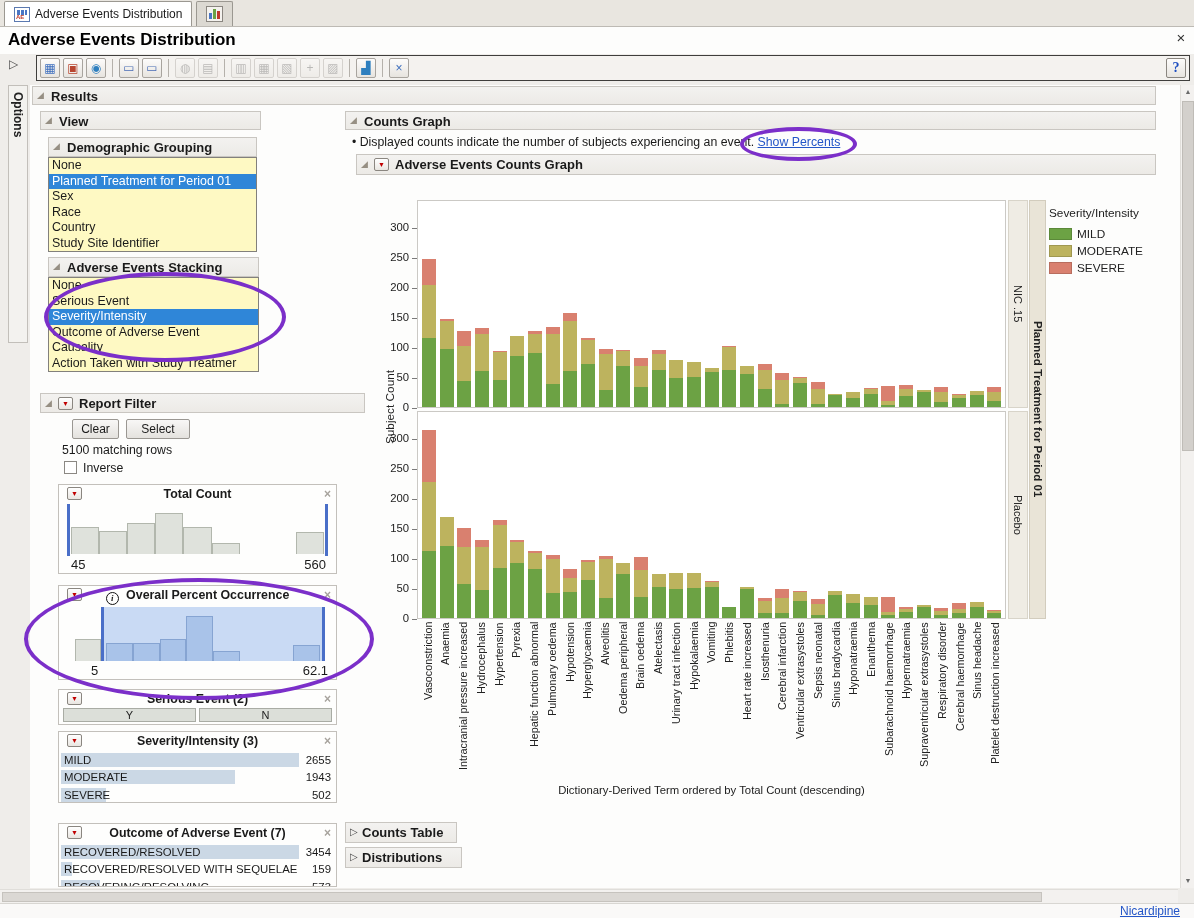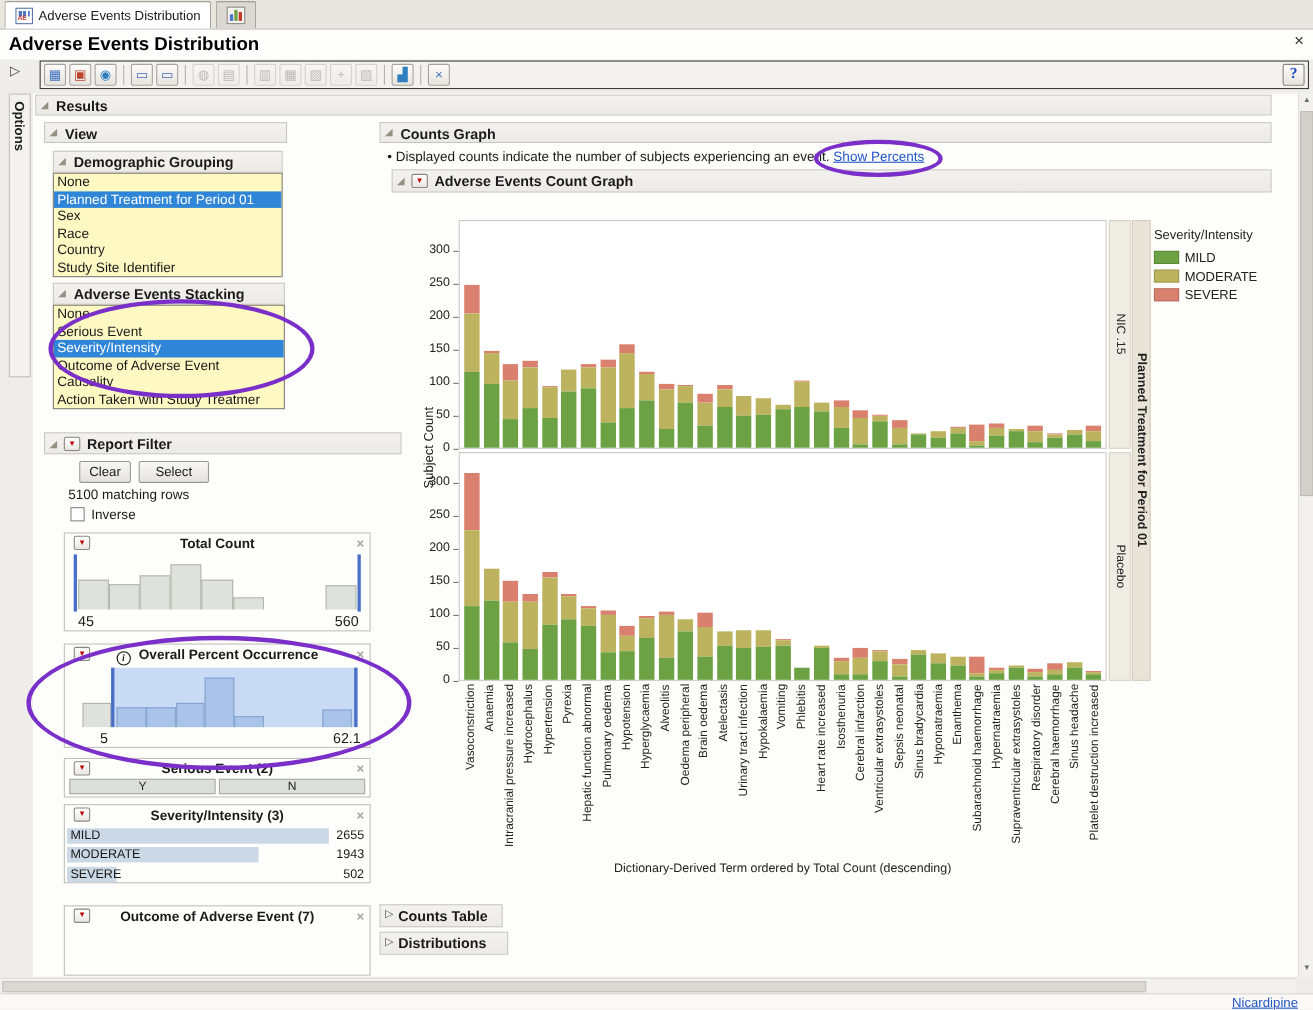--- a/index.html
+++ b/index.html
@@ -174,21 +174,21 @@
 
   <div class="plain-text" style="left:352px;top:135px">
     <span>•</span>
     <span>Displayed counts indicate the number of subjects experiencing an event.</span>
     <span class="link" style="">Show Percents</span>
   </div>
 
   <div class="sec-head pad-rt" style="left:356px;top:154px;width:800px;height:21px">
     <span class="disc" style="top:5px">◢</span>
     <span class="redtri" style="top:3px">▼</span>
-    <span>Adverse Events Count Graph</span>
+    <span>Adverse Events Counts Graph</span>
   </div>
 
   <div class="sec-head" style="left:48px;top:137px;width:209px;height:20px">
     <span class="disc">◢</span>
     <span>Demographic Grouping</span>
   </div>
   <div id="dg-list" class="listbox" style="left:48px;top:157px;width:209px;height:95px">
       <div class="lb-item">None</div>
       <div class="lb-item selected">Planned Treatment for Period 01</div>
       <div class="lb-item">Sex</div>
@@ -330,20 +330,37 @@
         </div>
       </div>
   </div>
 
   <div class="fpanel" style="left:58px;top:823px;width:279px;height:64px">
     <div class="fp-title">
       <span class="redtri">▼</span>
       <span>Outcome of Adverse Event (7)</span>
       <span class="fp-close">×</span>
     </div>
+    <div class="cat-rows" id="outcome-rows">
+        <div class="cat-row">
+          <div class="cat-bar" style="width: 87%;"></div>
+          <div class="cat-label">RECOVERED/RESOLVED</div>
+          <div class="cat-value">3454</div>
+        </div>
+        <div class="cat-row">
+          <div class="cat-bar" style="width: 4.00492%;"></div>
+          <div class="cat-label">RECOVERED/RESOLVED WITH SEQUELAE</div>
+          <div class="cat-value">159</div>
+        </div>
+        <div class="cat-row">
+          <div class="cat-bar" style="width: 14.4328%;"></div>
+          <div class="cat-label">RECOVERING/RESOLVING</div>
+          <div class="cat-value">573</div>
+        </div>
+      </div>
   </div>
 
   <div class="ylab">Subject Count</div>
   <div id="chart-layer">
       <div class="plot-panel" style="left: 417px; top: 200px; width: 589px; height: 208px;">
         <div class="bars">
           <div class="bar-slot">
             <div class="seg" style="height: 69px; background: rgb(108, 162, 68);"></div>
             <div class="seg" style="height: 53.4px; background: rgb(189, 179, 94);"></div>
             <div class="seg" style="height: 25.8px; background: rgb(217, 128, 111);"></div>

